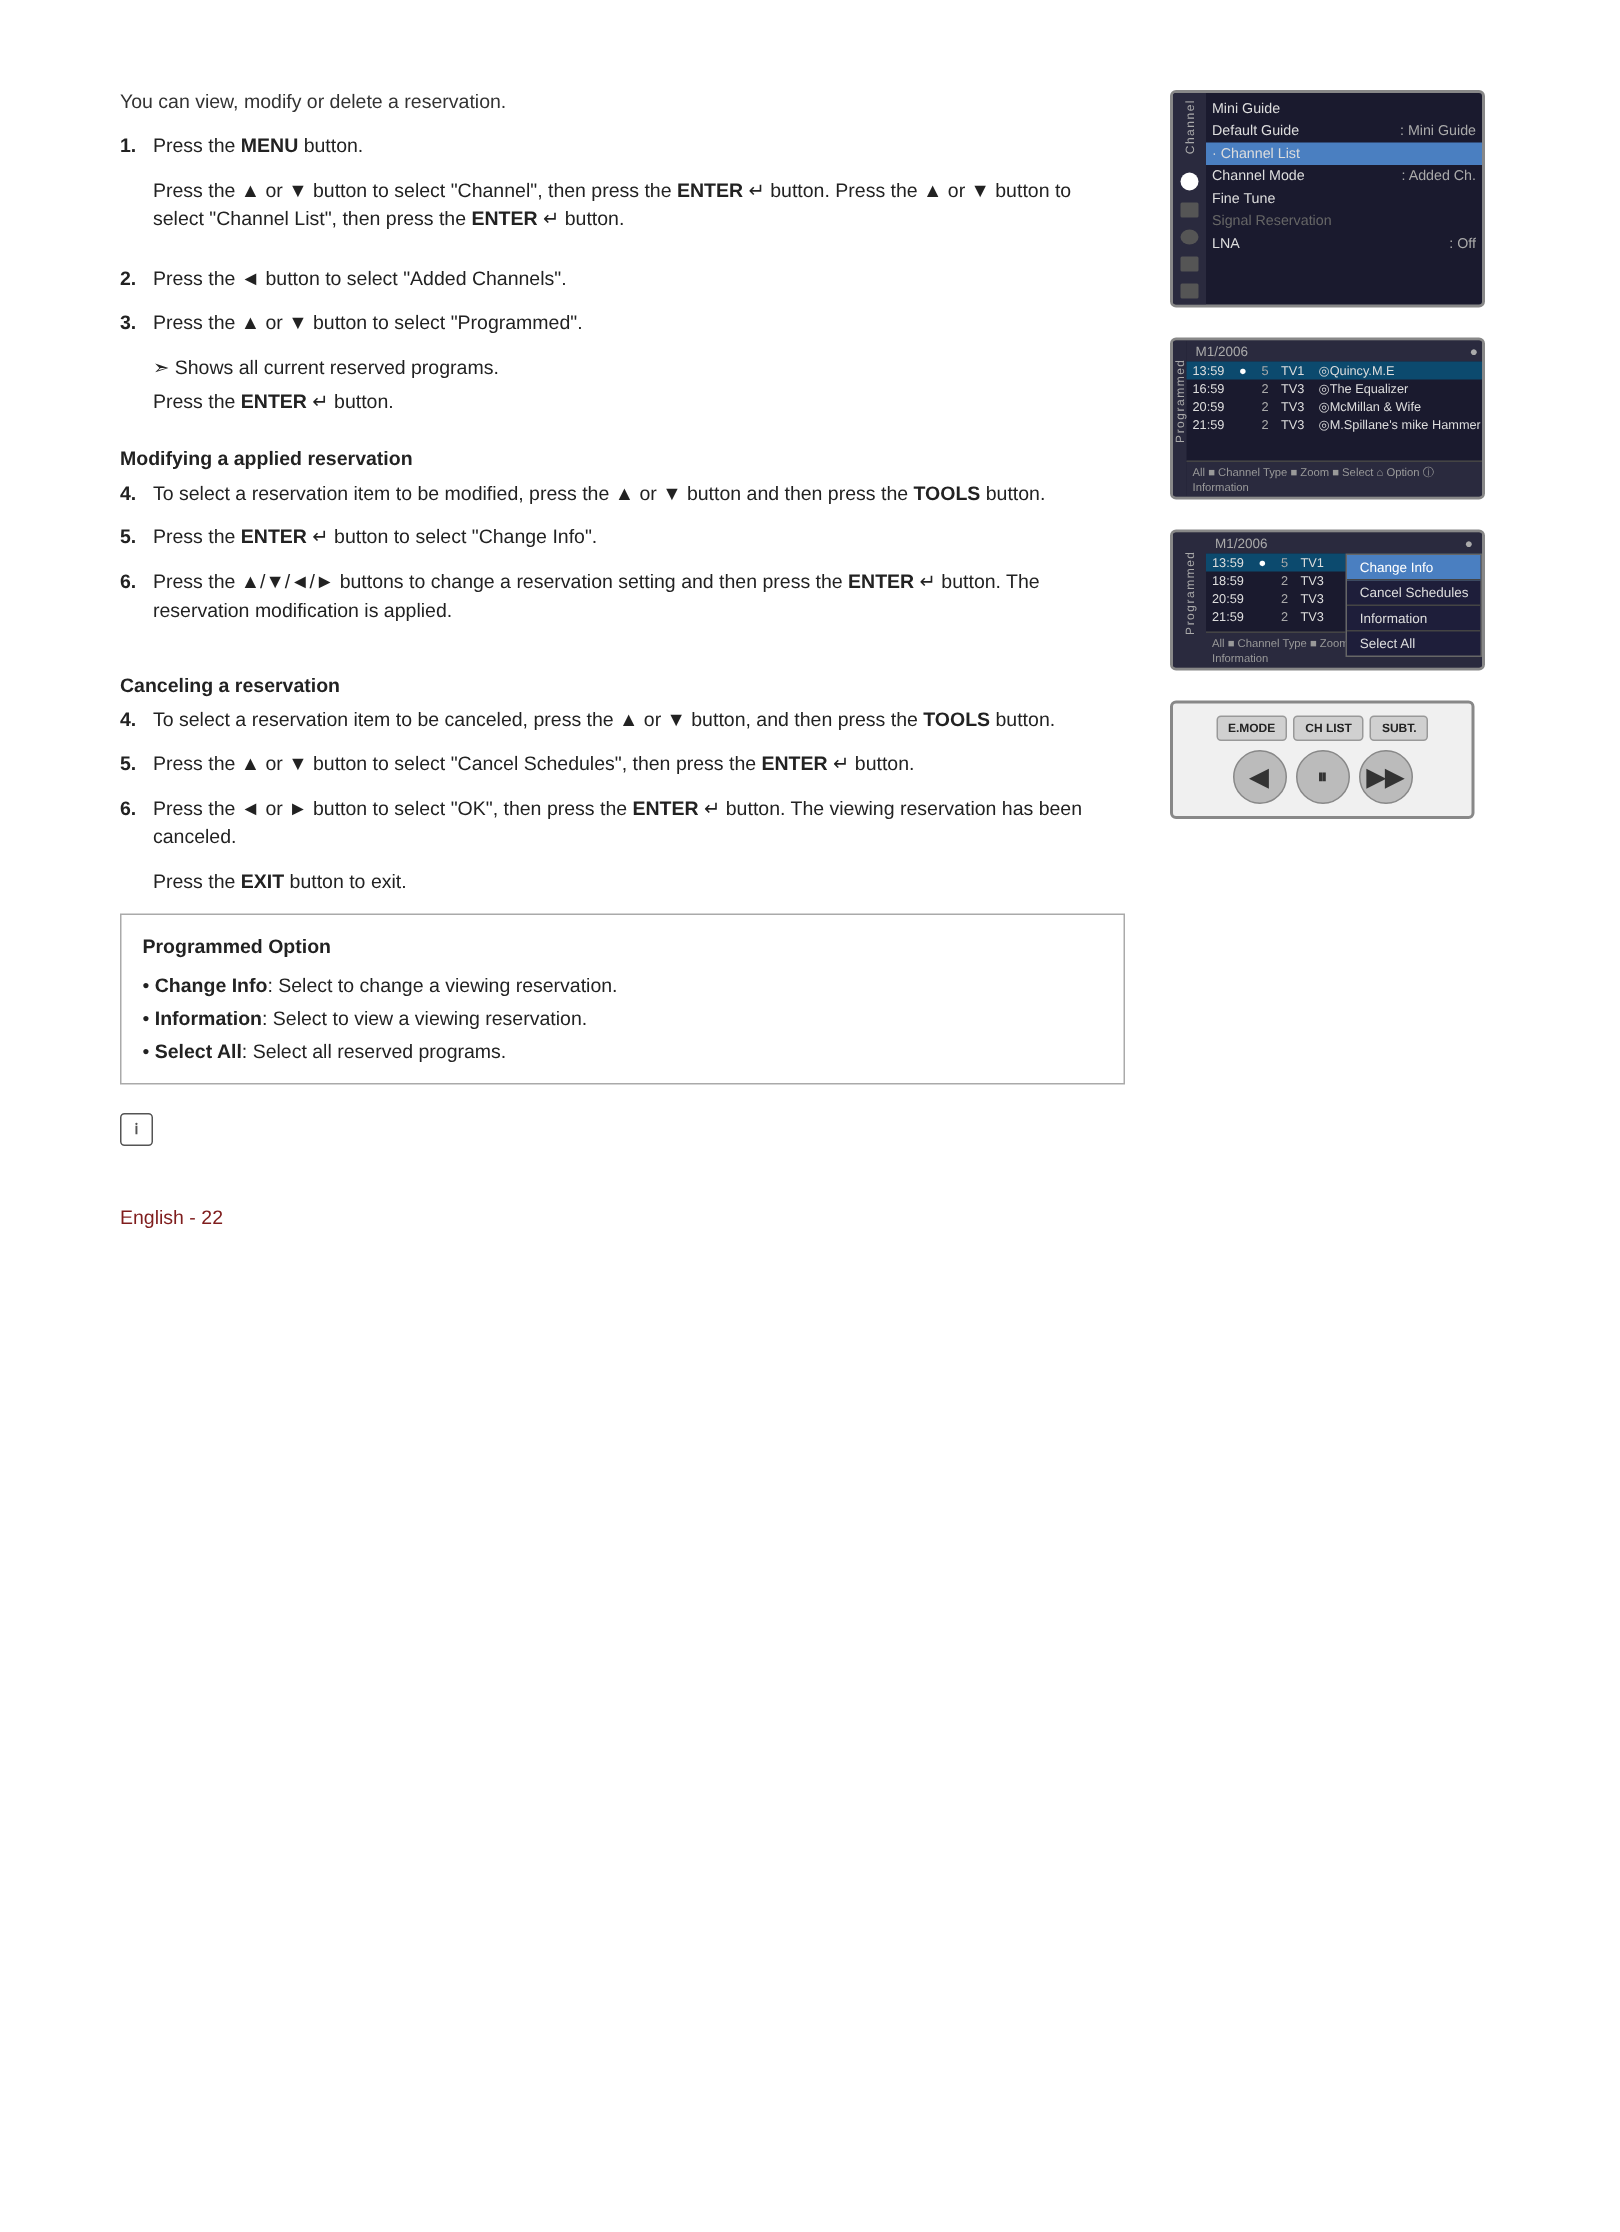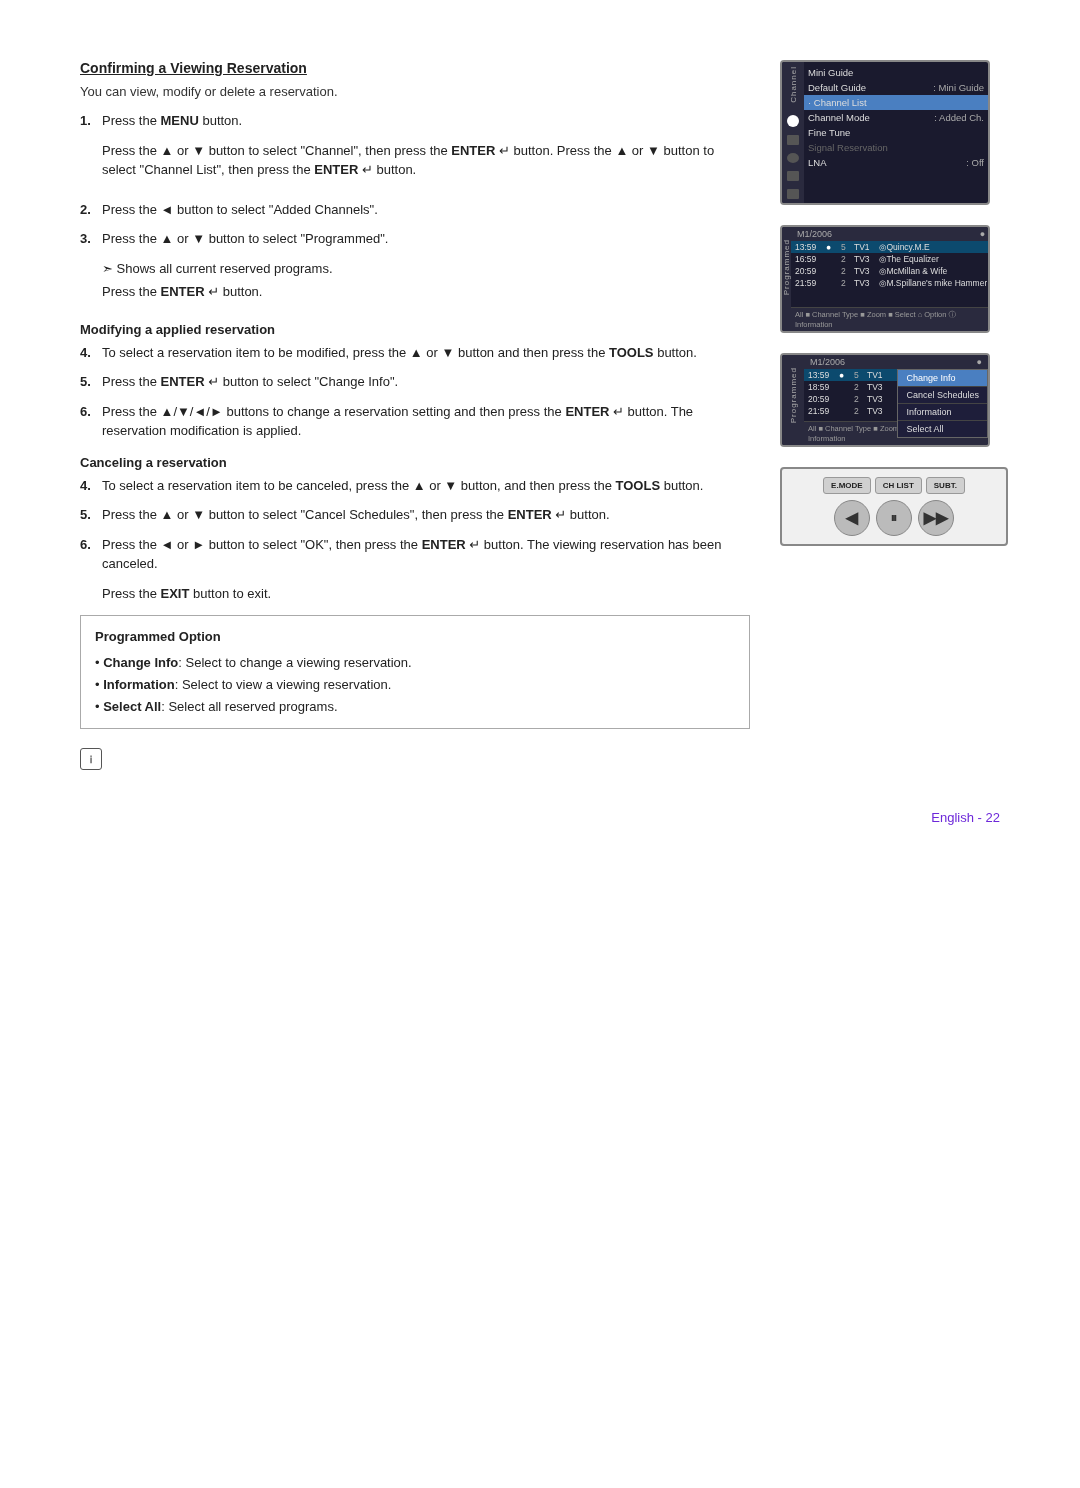--- a/index.html
+++ b/index.html
@@ -79,21 +79,21 @@
 
     kbd {
       font-weight: bold;
       font-family: Arial, sans-serif;
       font-size: 13px;
     }
 
     .subheading {
       font-size: 13px;
       font-weight: bold;
-      margin-top: 14px;
+      margin-top: 32px;
       margin-bottom: 6px;
     }
 
     .note-line {
       font-size: 13px;
       line-height: 1.5;
       margin-bottom: 4px;
       margin-left: 22px;
     }
 
@@ -247,21 +247,21 @@
       gap: 4px;
       border-top: 1px solid #444;
     }
 
     
     .remote-box {
       border: 2px solid #888;
       border-radius: 4px;
       background: #f0f0f0;
       padding: 8px 10px;
-      width: 228px;
+      width: 203px;
     }
 
     .remote-buttons-row {
       display: flex;
       gap: 4px;
       margin-bottom: 6px;
       justify-content: center;
     }
 
     .remote-btn {
@@ -298,38 +298,37 @@
       width: 36px;
       height: 36px;
       display: flex;
       align-items: center;
       justify-content: center;
       padding: 0;
       font-size: 16px;
     }
 
     .page-footer {
-      text-align: right;
+      text-align: left;
       margin-top: 40px;
       font-size: 13px;
-      color: #6d28d9;
+      color: #7f1d1d;
     }
 
     .bold { font-weight: bold; }
     .section-gap { margin-top: 20px; }
   </style>
 </head>
 <body>
 
 <div class="page-container">
   <div class="main-content">
 
     <div class="left-column">
 
-      <div class="section-title">Confirming a Viewing Reservation</div>
 
       <p class="intro-text">You can view, modify or delete a reservation.</p>
 
       <div class="step">
         <span class="step-num bold">1.</span>
         <div class="step-content">
           Press the <kbd>MENU</kbd> button.
         </div>
       </div>
       <div class="step-indent">

